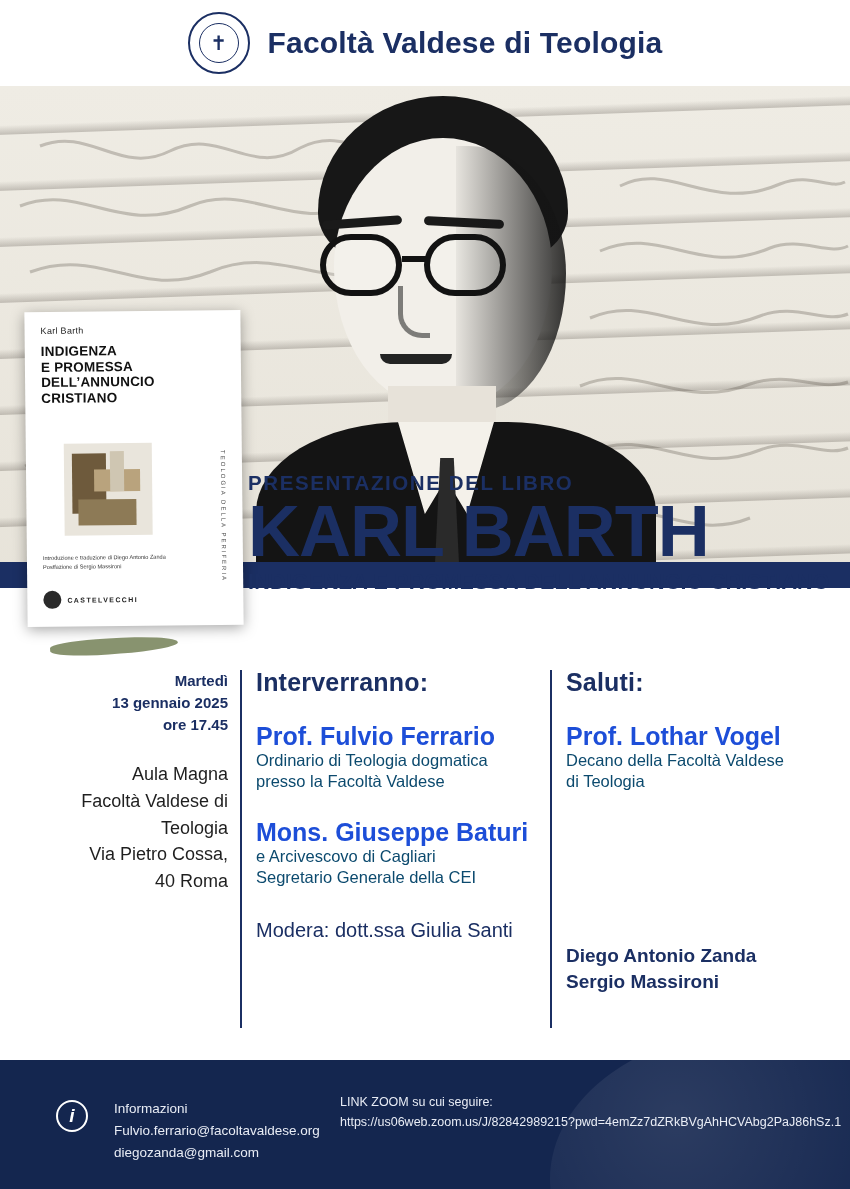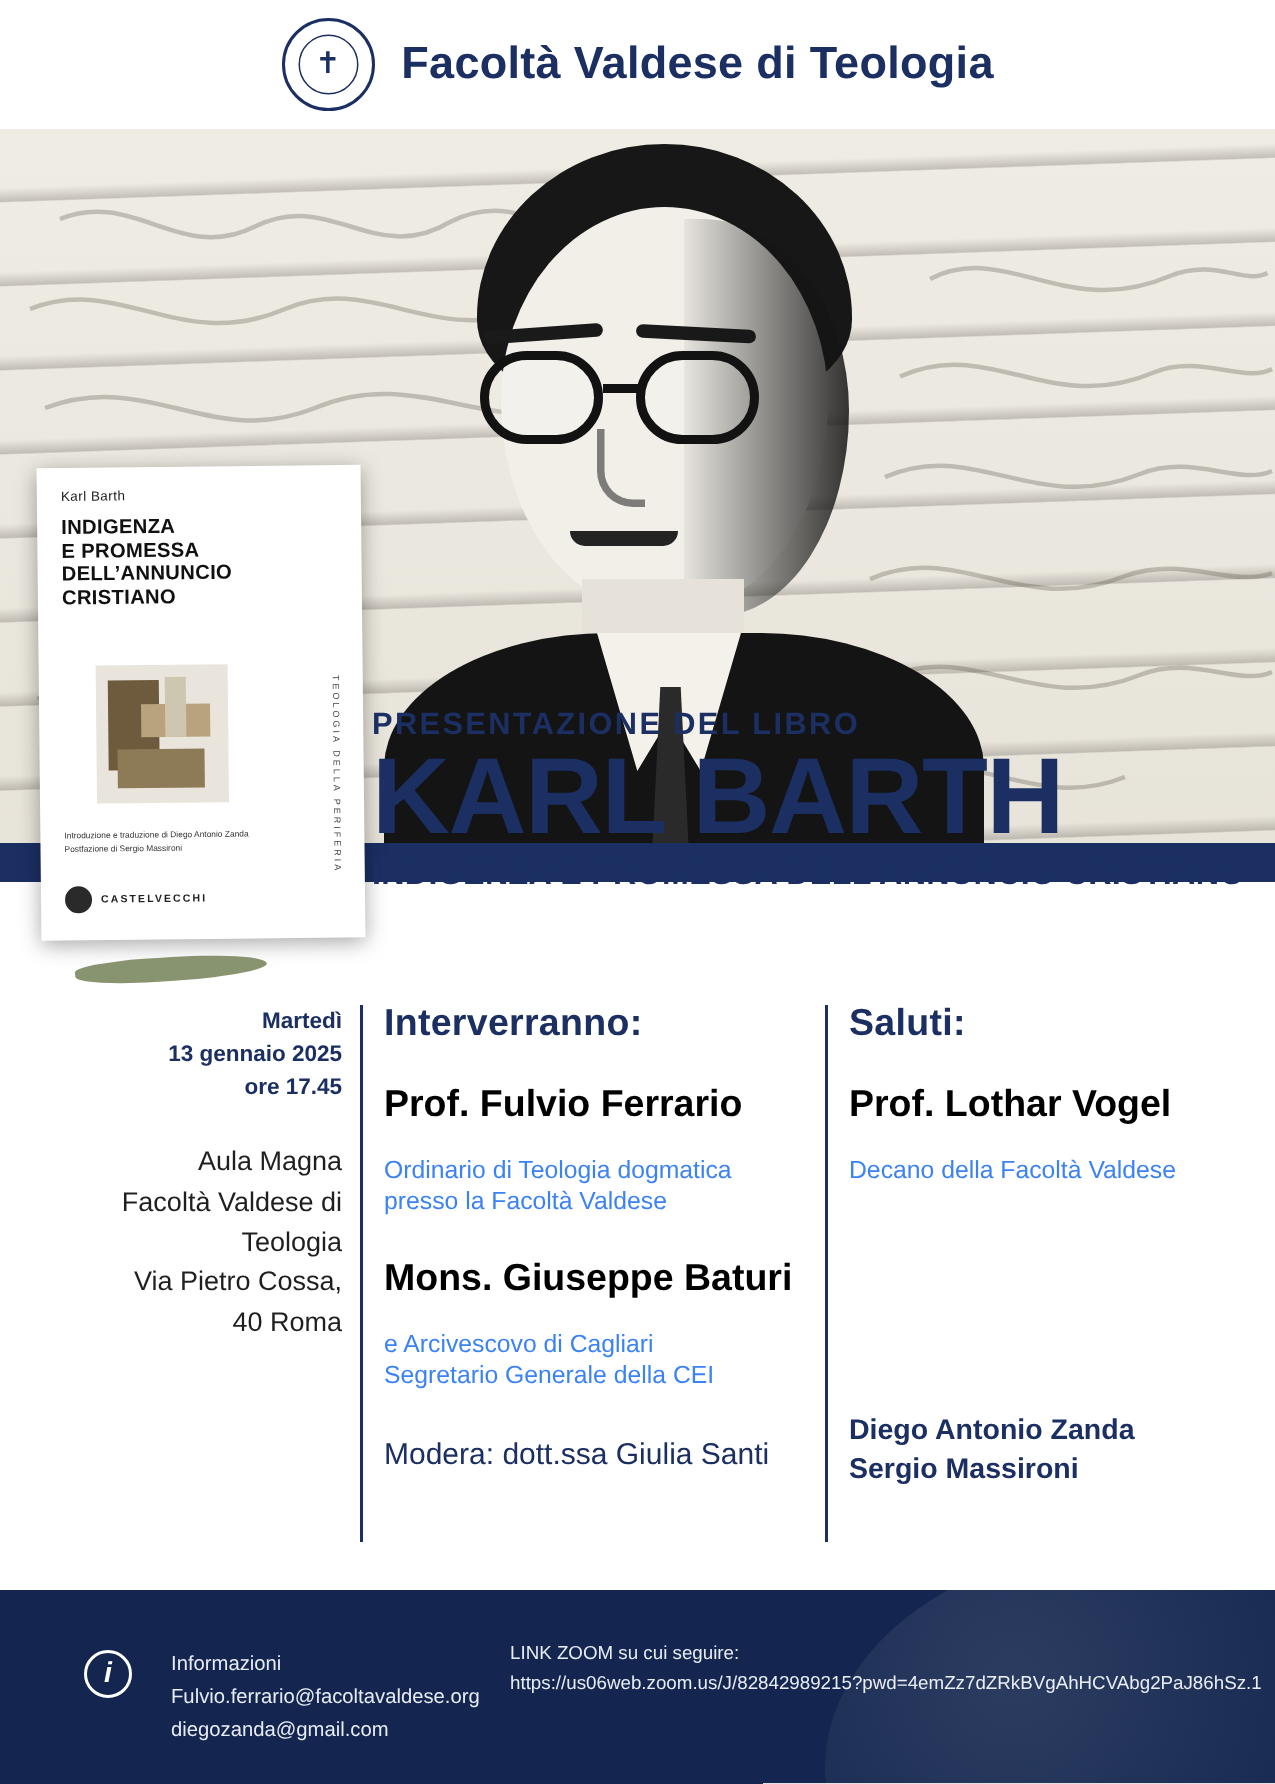--- a/index.html
+++ b/index.html
@@ -218,24 +218,24 @@
   .rule.r2 { left: 550px; }
 
   .col-mid { position: absolute; left: 256px; top: 6px; width: 286px; }
   .col-right { position: absolute; left: 566px; top: 6px; width: 268px; }
 
   .col-head {
     font-size: 25px; font-weight: bold; color: #1b2f63; letter-spacing: .2px;
   }
   .person { margin-top: 26px; }
   .person-name {
-    font-size: 25px; font-weight: bold; color: #000000; line-height: 1.08;
+    font-size: 25px; font-weight: bold; color: #1d4ed8; line-height: 1.08;
   }
   .person-role {
-    font-size: 16.5px; color: #3b82f6; line-height: 1.3; margin-top: 20px;
+    font-size: 16.5px; color: #0c4a6e; line-height: 1.3; margin-top: 0;
   }
   .moderator {
     margin-top: 30px; font-size: 20px; color: #1b2f63;
   }
   .curators {
     margin-top: 150px; font-size: 19px; font-weight: bold; color: #1b2f63; line-height: 1.35;
   }
 
   
   .footer {
@@ -389,20 +389,21 @@
       <div class="moderator">Modera: dott.ssa Giulia Santi</div>
     </div>
 
     <div class="col-right">
       <div class="col-head">Saluti:</div>
 
       <div class="person">
         <div class="person-name">Prof. Lothar Vogel</div>
         <div class="person-role">
           <div>Decano della Facoltà Valdese</div>
+          <div>di Teologia</div>
         </div>
       </div>
 
       <div class="curators">
         <div>Diego Antonio Zanda</div>
         <div>Sergio Massironi</div>
       </div>
     </div>
   </div>
 

